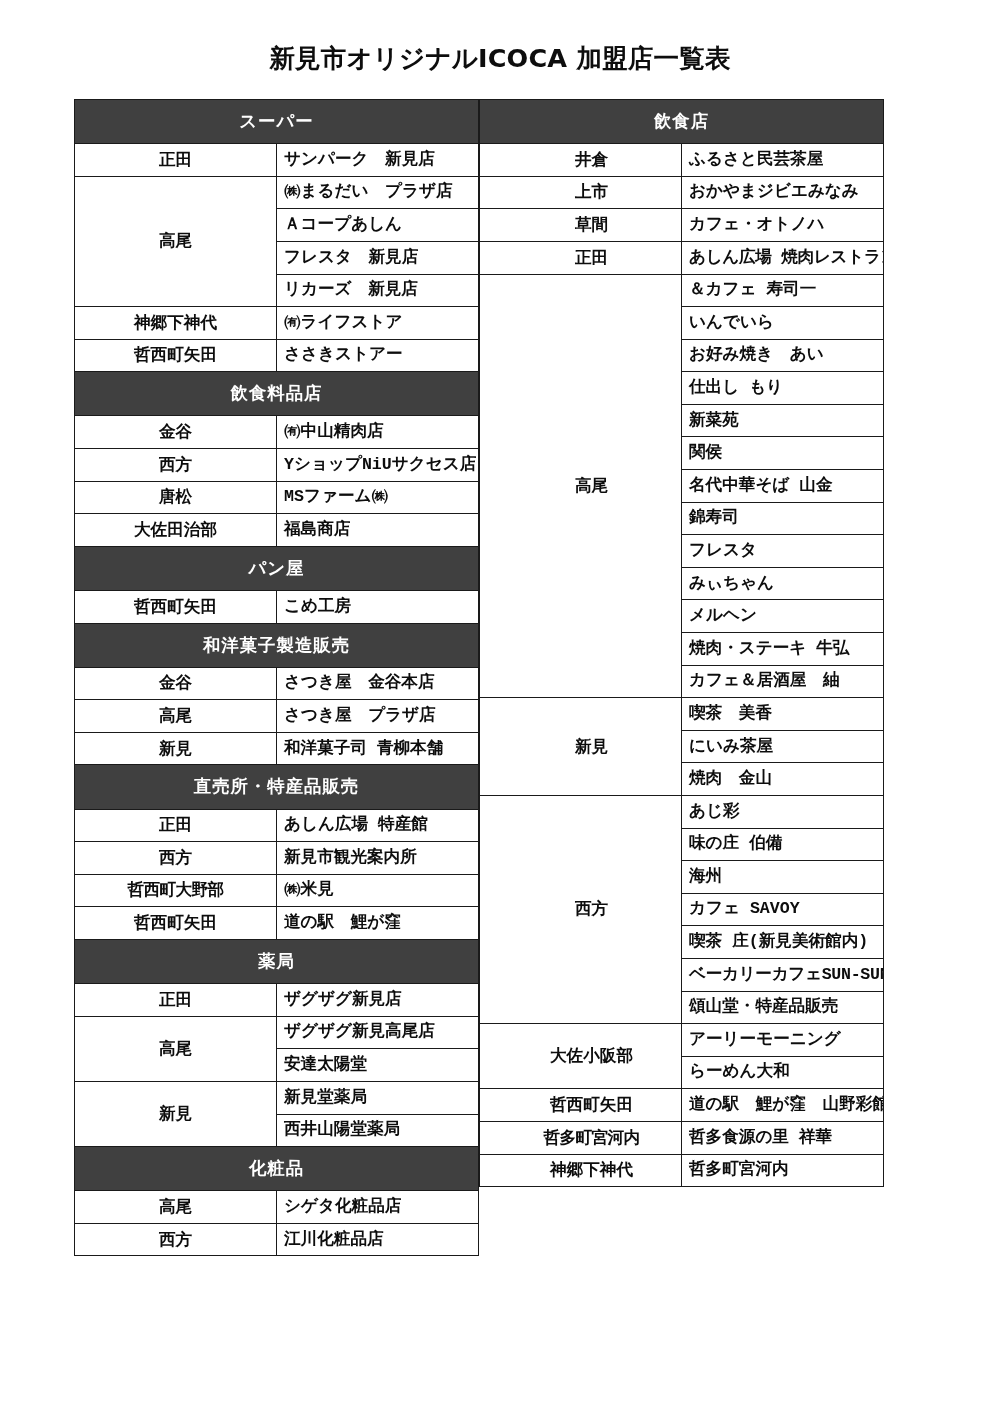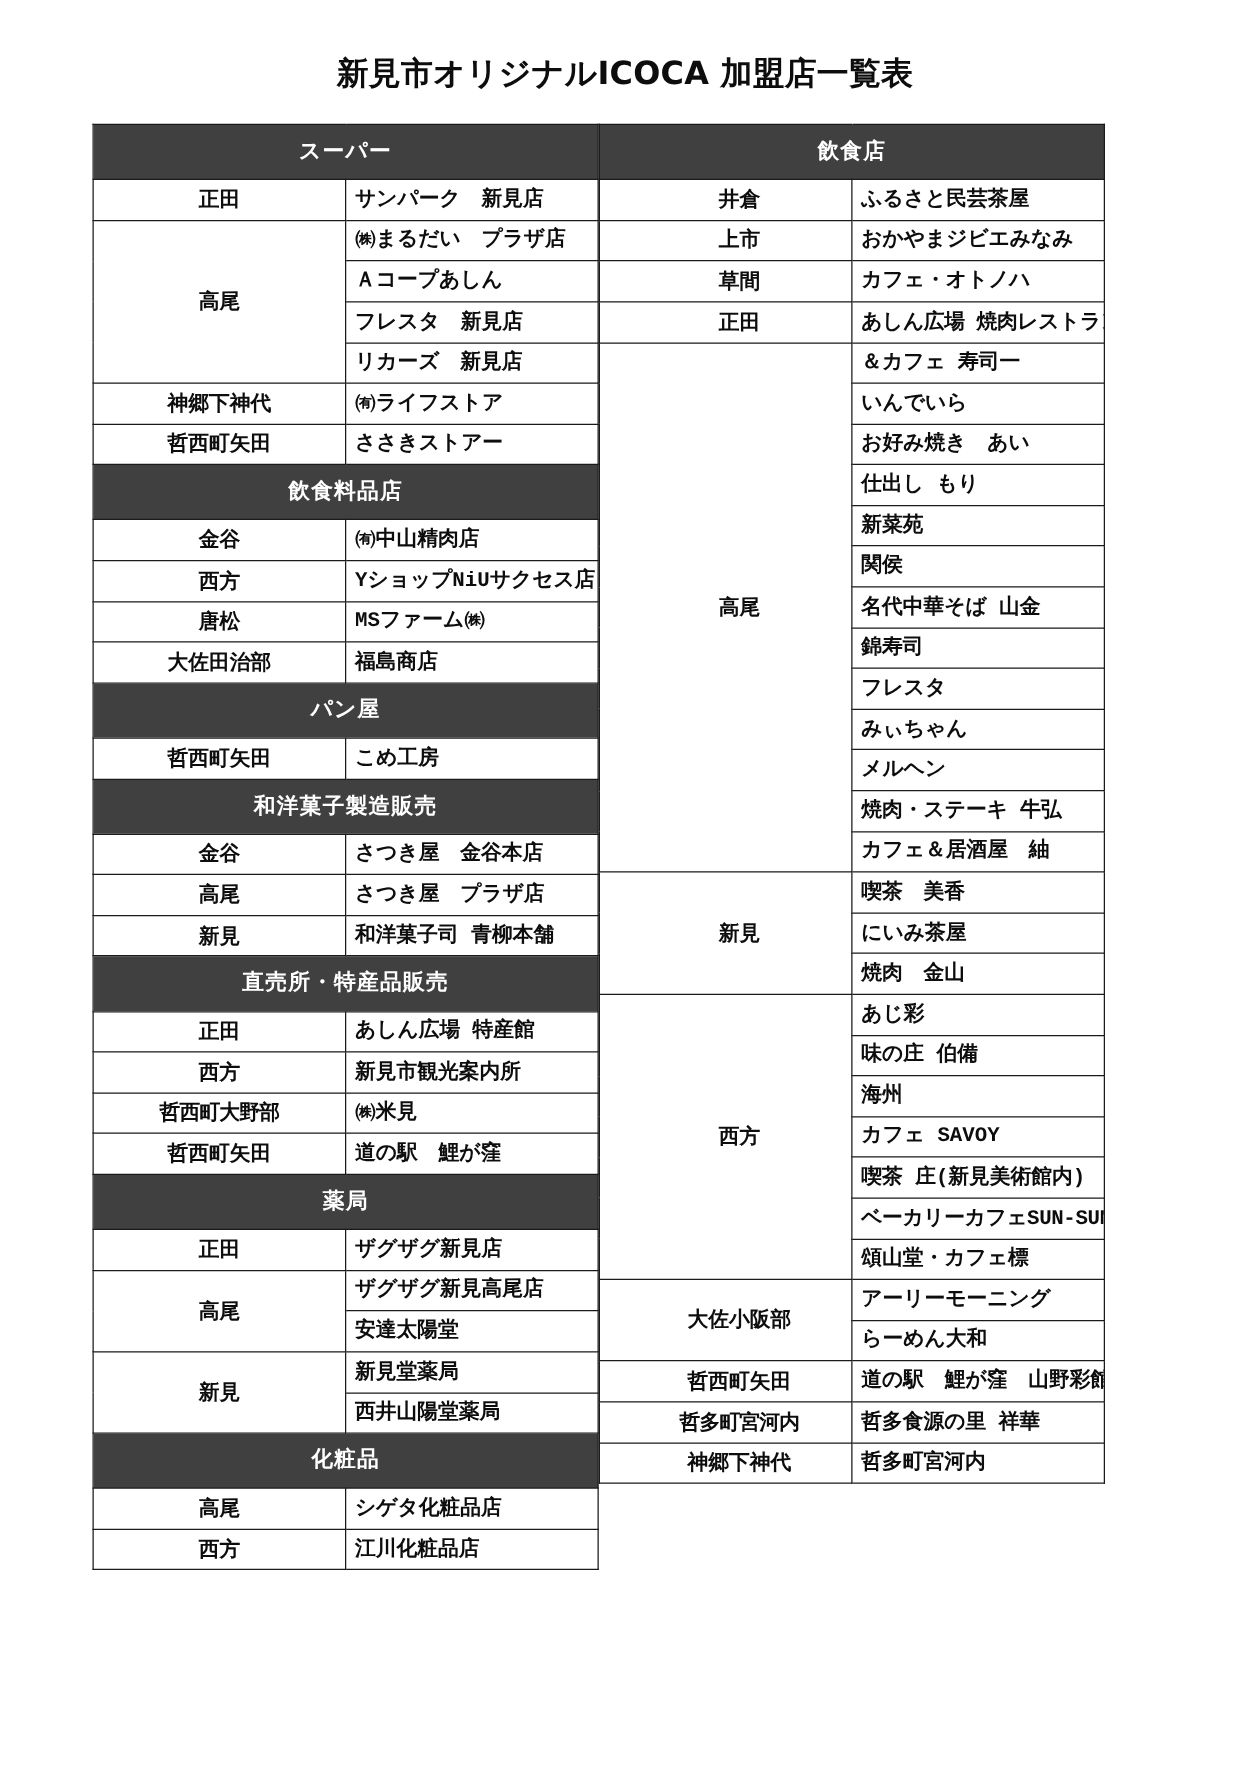--- a/index.html
+++ b/index.html
@@ -310,21 +310,21 @@
             <tr>
               <td class="name">カフェ SAVOY</td>
             </tr>
             <tr>
               <td class="name">喫茶 庄(新見美術館内)</td>
             </tr>
             <tr>
               <td class="name name-tight">ベーカリーカフェSUN-SUN</td>
             </tr>
             <tr>
-              <td class="name">頌山堂・カフェ標</td>
+              <td class="name">頌山堂・特産品販売</td>
             </tr>
             <tr>
               <td class="area" rowspan="2">大佐小阪部</td>
               <td class="name">アーリーモーニング</td>
             </tr>
             <tr>
               <td class="name">らーめん大和</td>
             </tr>
             <tr>
               <td class="area" rowspan="1">哲西町矢田</td>

